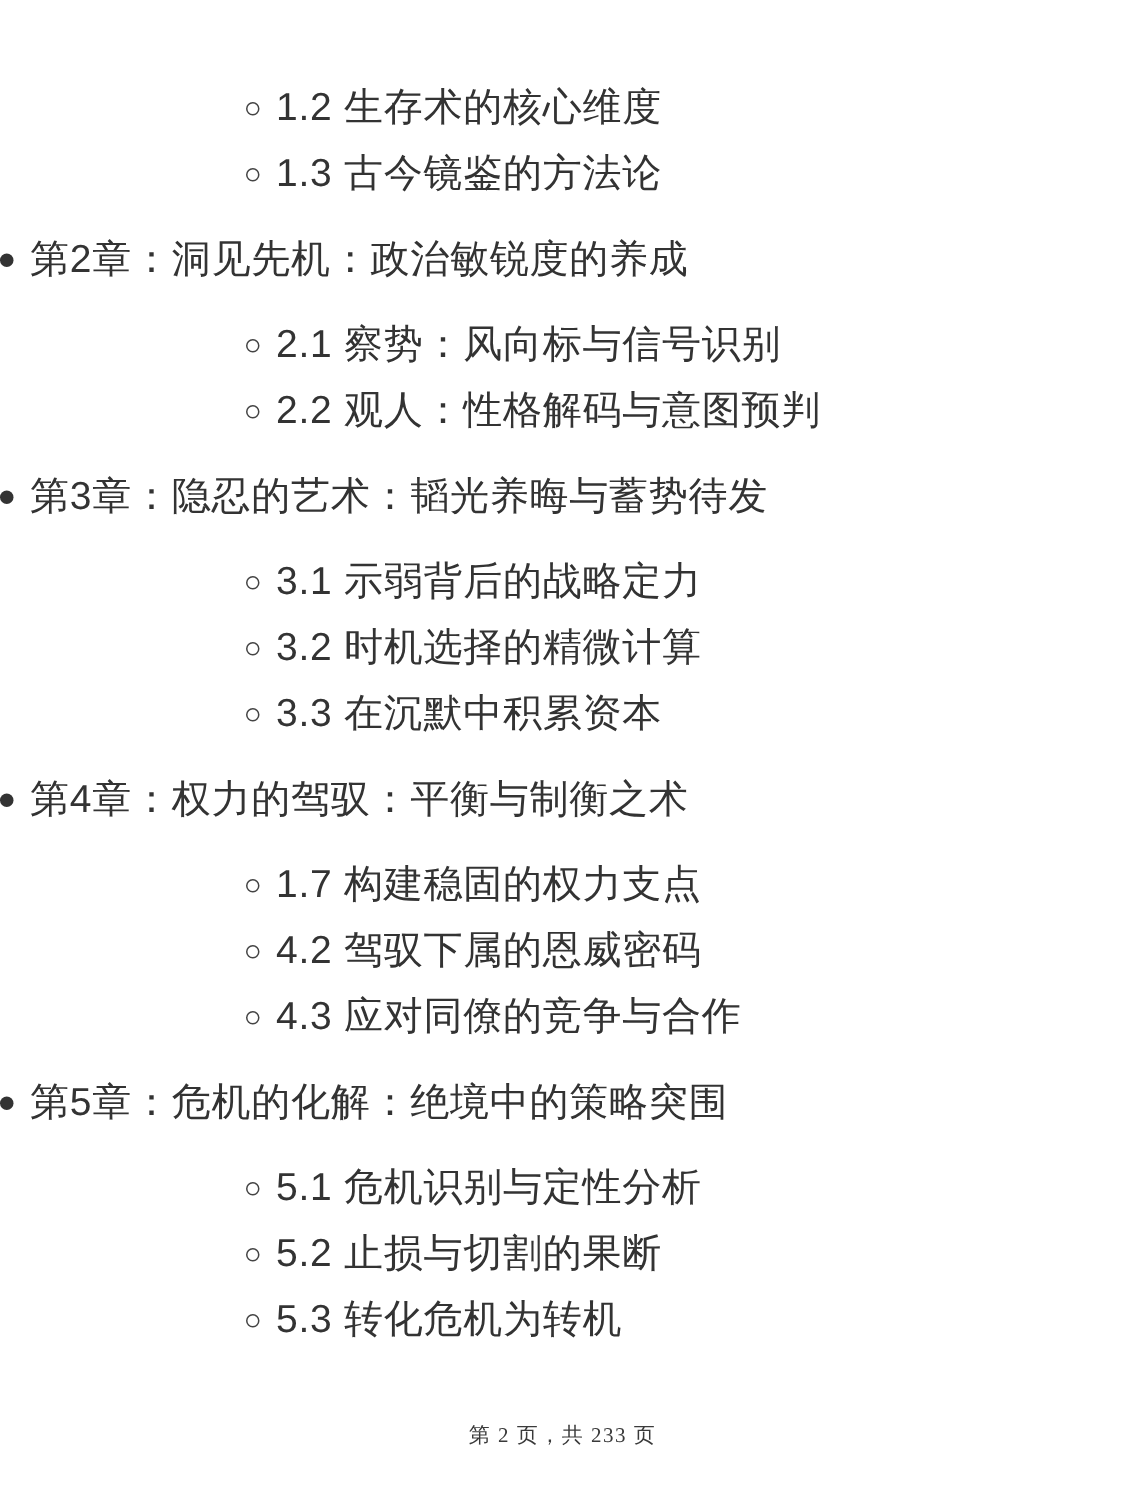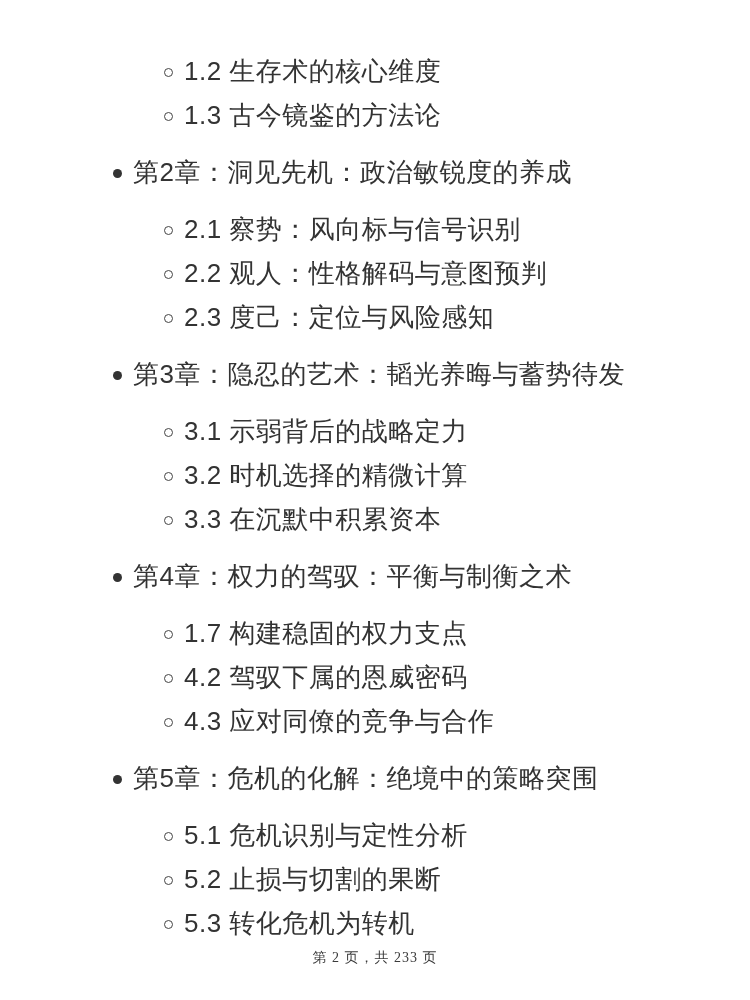--- a/index.html
+++ b/index.html
@@ -26,21 +26,20 @@
   .row {
     height: 44px;
     display: flex;
     align-items: center;
     font-size: 26px;
     color: #333333;
     white-space: nowrap;
     letter-spacing: 0.5px;
   }
   .row.level-1 {
-    padding-left: 113px;
     margin-top: 13px;
     margin-bottom: 13px;
   }
   .row.level-2 {
     padding-left: 164px;
   }
   .bullet {
     flex: 0 0 auto;
     width: 9px;
     height: 9px;
@@ -95,24 +94,20 @@
     <div class="row level-2">
       <span class="bullet circle"></span>
       <span>2.1 察势：风向标与信号识别</span>
     </div>
 
     <div class="row level-2">
       <span class="bullet circle"></span>
       <span>2.2 观人：性格解码与意图预判</span>
     </div>
 
-    <div class="row level-2">
-      <span class="bullet circle"></span>
-      <span>2.3 度己：定位与风险感知</span>
-    </div>
 
     <div class="row level-1">
       <span class="bullet disc"></span>
       <span>第3章：隐忍的艺术：韬光养晦与蓄势待发</span>
     </div>
 
     <div class="row level-2">
       <span class="bullet circle"></span>
       <span>3.1 示弱背后的战略定力</span>
     </div>

